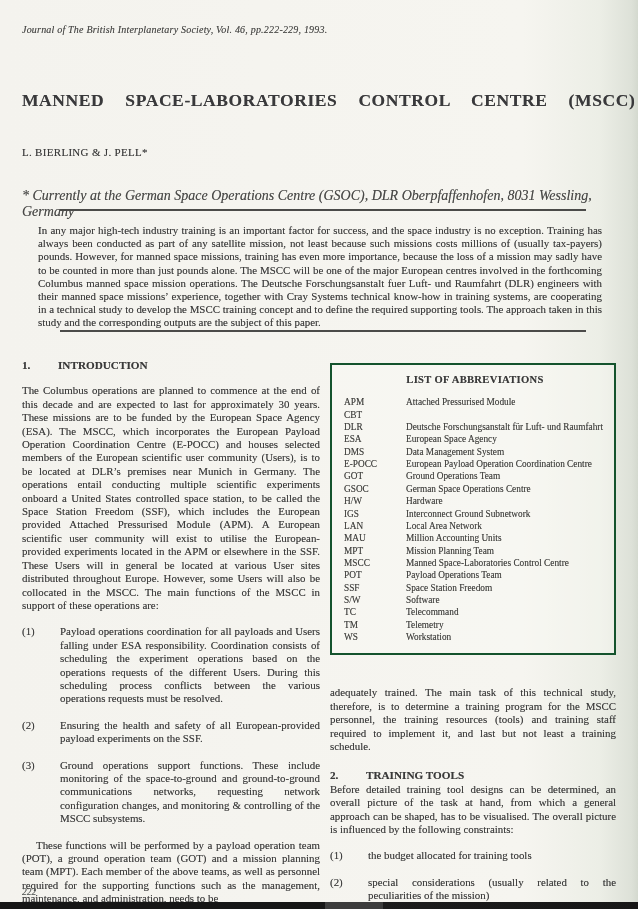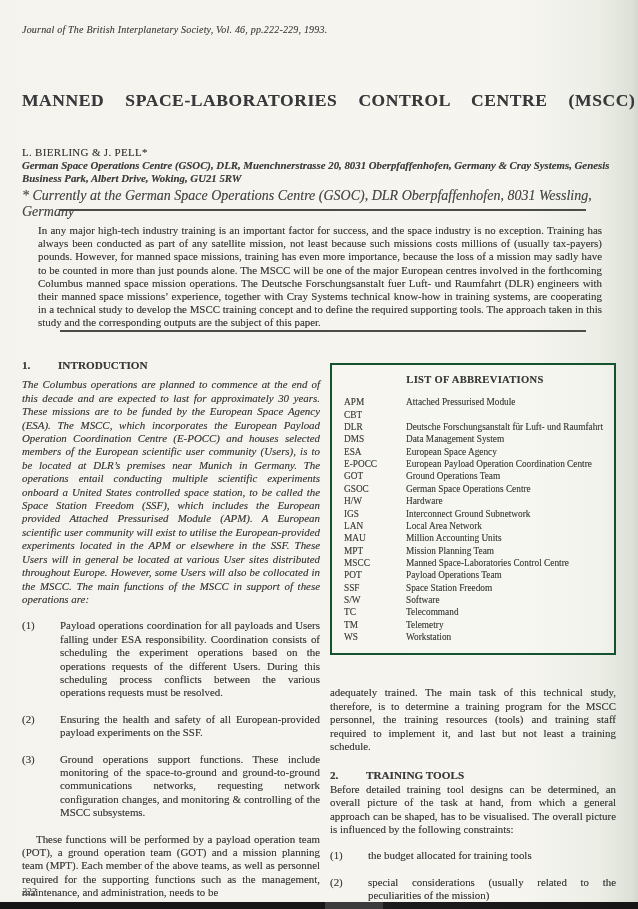--- a/index.html
+++ b/index.html
@@ -37,21 +37,21 @@
   .abstract{
     position:absolute;left:38px;top:224px;width:564px;
     font-size:10.9px;line-height:13.2px;text-align:justify;color:#3b3b3b;
   }
   .col{position:absolute;top:355px;font-size:10.9px;line-height:13.4px;color:#3b3b3b;}
   .col-left{left:22px;width:298px;}
   .col-right{left:330px;width:286px;}
   .sec-head{display:flex;font-weight:bold;font-size:11.2px;color:#3a3a3a;margin:4px 0 0 0;}
   .sec-head .sec-num{width:36px;flex-shrink:0;}
   .para{text-align:justify;margin:0;}
-  .para-first{margin-top:6px;font-style:italic;}
+  .para-first{margin-top:12px;}
   .para-indent{text-indent:14px;margin-top:13px;}
   .num-list{margin-top:13px;}
   .num-item{display:flex;margin-bottom:13px;}
   .num-item .n{width:38px;flex-shrink:0;}
   .num-item .t{flex:1;text-align:justify;}
   .abbrev-box{
     margin-top:8px;border:2px solid #14532d;
     padding:6px 8px 10px 12px;background:rgba(250,249,245,.4);
   }
   .abbrev-title{
@@ -76,21 +76,20 @@
 </head>
 <body>
 
 <div class="page soft">
 
   <div class="journal-line">Journal of The British Interplanetary Society, Vol. 46, pp.222-229,  1993.</div>
 
   <h1 class="title">MANNED SPACE-LABORATORIES CONTROL CENTRE (MSCC) TRAINING</h1>
 
   <div class="authors">L. BIERLING &amp; J. PELL*</div>
-  <div class="affiliation">German Space Operations Centre (GSOC), DLR, Muenchnerstrasse 20, 8031 Oberpfaffenhofen, Germany &amp; Cray Systems, Genesis Business Park, Albert Drive, Woking, GU21 5RW</div>
   <div class="footnote">*   Currently at the German Space Operations Centre (GSOC), DLR Oberpfaffenhofen, 8031 Wessling, Germany</div>
 
   <div class="rule rule-top"></div>
 
   <div class="abstract">In any major high-tech industry training is an important factor for success, and the space industry is no exception. Training has always been conducted as part of any satellite mission, not least because such missions costs millions of (usually tax-payers) pounds. However, for manned space missions, training has even more importance, because the loss of a mission may sadly have to be counted in more than just pounds alone. The MSCC will be one of the major European centres involved in the forthcoming Columbus manned space mission operations. The Deutsche Forschungsanstalt fuer Luft- und Raumfahrt (DLR) engineers with their manned space missions’ experience, together with Cray Systems technical know-how in training systems, are cooperating in a technical study to develop the MSCC training concept and to define the required supporting tools. The approach taken in this study and the corresponding outputs are the subject of this paper.</div>
 
   <div class="rule rule-bottom"></div>
 
   <div class="col col-left">
     <div class="sec-head">
@@ -131,27 +130,27 @@
           <div class="abbrev-row">
             <span class="a">CBT</span>
           </div>
 
           <div class="abbrev-row">
             <span class="a">DLR</span>
             <span class="d">Deutsche Forschungsanstalt für Luft- und Raumfahrt</span>
           </div>
 
           <div class="abbrev-row">
+            <span class="a">ESA</span>
+            <span class="d">European Space Agency</span>
+          </div>
+
+          <div class="abbrev-row">
             <span class="a">DMS</span>
             <span class="d">Data Management System</span>
-          </div>
-
-          <div class="abbrev-row">
-            <span class="a">ESA</span>
-            <span class="d">European Space Agency</span>
           </div>
 
           <div class="abbrev-row">
             <span class="a">E-POCC</span>
             <span class="d">European Payload Operation Coordination Centre</span>
           </div>
 
           <div class="abbrev-row">
             <span class="a">GOT</span>
             <span class="d">Ground Operations Team</span>

